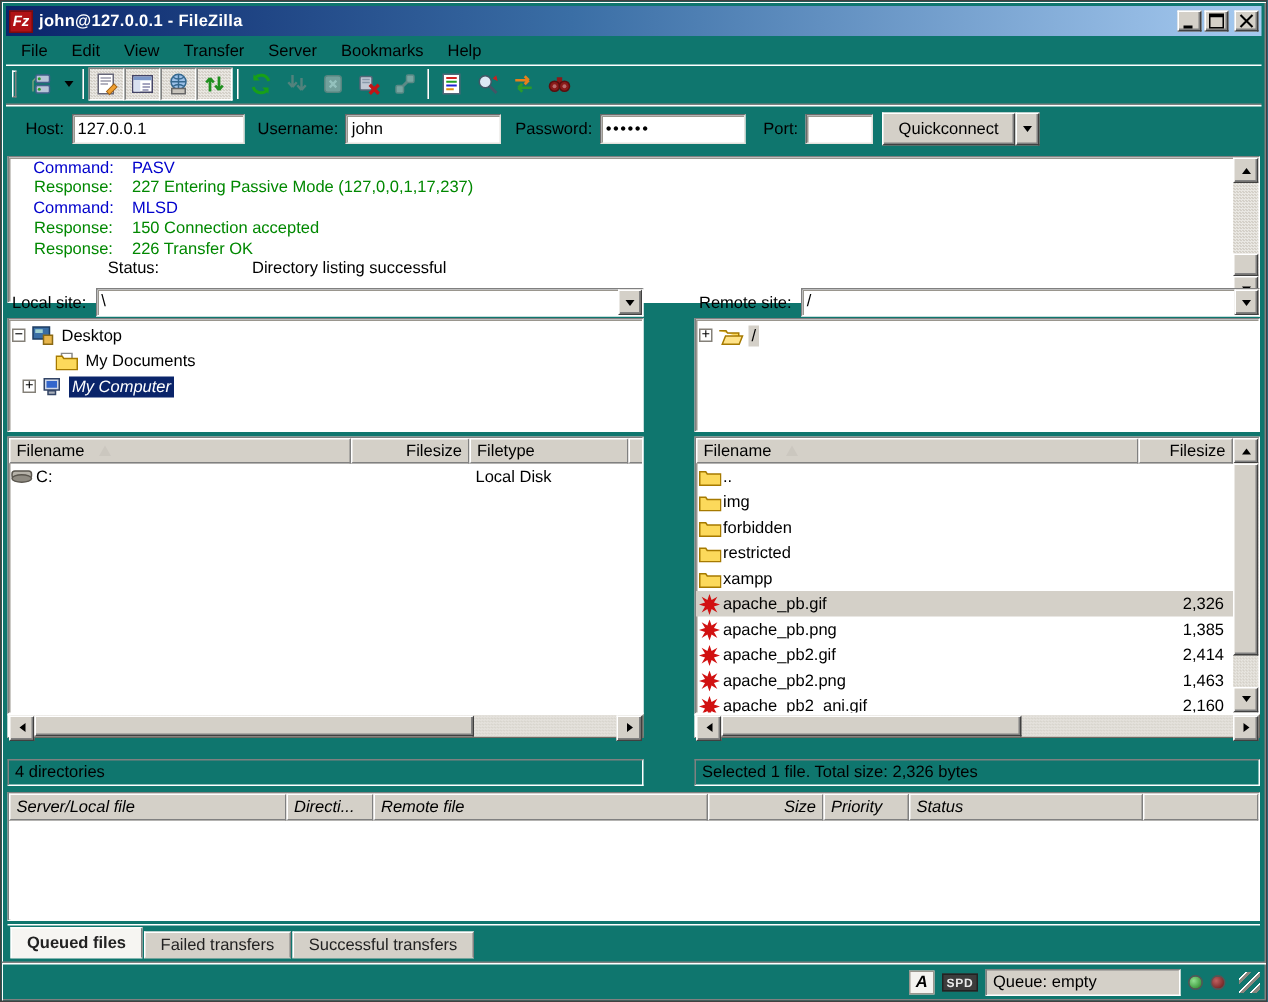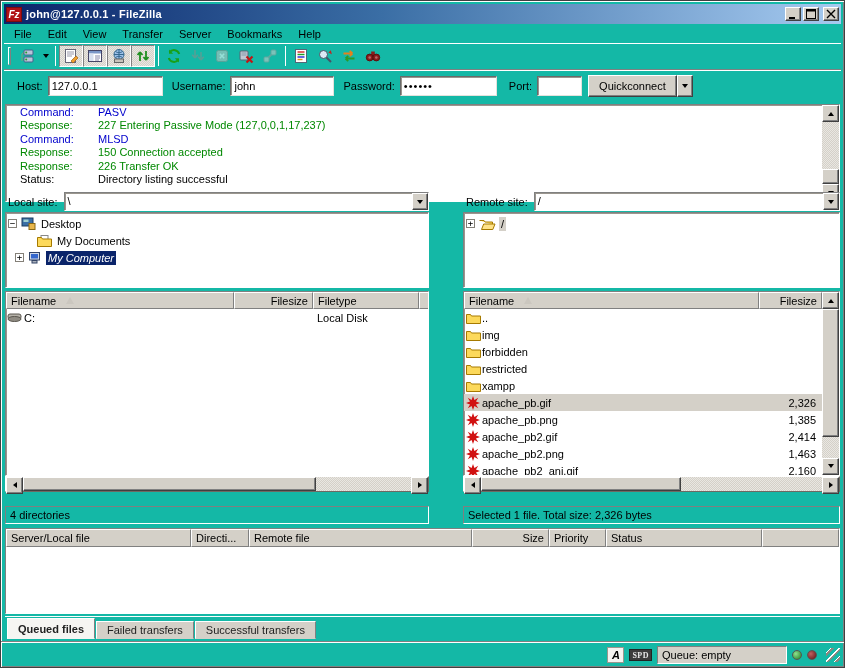--- a/index.html
+++ b/index.html
@@ -1,16 +1,16 @@
 <!DOCTYPE html>
 <html><head>
 <meta charset="utf-8">
 <style>
   html,body{margin:0;padding:0;background:#3a6ea5;}
-  .win{position:relative;width:845px;height:668px;background:#14b8a6;
+  .win{position:relative;width:845px;height:668px;background:#0f766e;
        font-family:"Liberation Sans",sans-serif;font-size:11px;color:#000;
        border:1px solid #404040;box-shadow:inset 1px 1px 0 #fff,inset -1px -1px 0 #808080;
        overflow:hidden;box-sizing:border-box;}
   .win *{box-sizing:border-box;}
 
   
   .out{border:1px solid;border-color:#fff #6e6a63 #6e6a63 #fff;background:#d4d0c8;}
   .dither{background-color:#e9e7e2;background-image:conic-gradient(#d4d0c8 25%,transparent 0 50%,#d4d0c8 0 75%,transparent 0);background-size:2px 2px;}
 
   
@@ -53,24 +53,24 @@
   .qc .gap{width:9px;}
   .btn{height:22px;background:#d4d0c8;border:1px solid;border-color:#fff #404040 #404040 #fff;
      box-shadow:inset -1px -1px 0 #808080;padding:0 10px;font-family:inherit;font-size:11px;}
   .drop{width:16px;height:22px;background:#d4d0c8;border:1px solid;border-color:#fff #404040 #404040 #fff;
      box-shadow:inset -1px -1px 0 #808080;display:flex;align-items:center;justify-content:center;padding:0;}
   .dn{width:0;height:0;border-left:3px solid transparent;border-right:3px solid transparent;border-top:4px solid #000;}
 
   
   .log{position:absolute;left:4px;top:103px;right:4px;height:98px;background:#fff;
      border:1px solid;border-color:#808080 #fff #fff #808080;box-shadow:inset 1px 1px 0 #9a968e;
-     padding:1px 20px 1px 14px;overflow:hidden;}
+     padding:1px 20px 1px 4px;overflow:hidden;text-align:center;}
   .logline{display:flex;height:13.4px;line-height:13px;white-space:nowrap;}
   .logline .pfx{width:78px;flex:none;}
-  .c-cmd{color:#0000cc;} .c-resp{color:#008800;} .c-status{color:#000;}
+  .c-cmd{color:#0000cc;} .c-resp{color:#008800;} .c-status{color:#000;margin-left:40px;}
 
   
   .vscroll{position:absolute;width:17px;}
   .hscroll{position:relative;height:17px;}
   .sbtn{position:absolute;width:17px;height:17px;background:#d4d0c8;border:1px solid;
      border-color:#fff #404040 #404040 #fff;box-shadow:inset -1px -1px 0 #808080;
      display:flex;align-items:center;justify-content:center;padding:0;}
   .thumb{position:absolute;background:#d4d0c8;border:1px solid;border-color:#fff #404040 #404040 #fff;
      box-shadow:inset -1px -1px 0 #808080;}
   .a-up{width:0;height:0;border-left:3px solid transparent;border-right:3px solid transparent;border-bottom:4px solid #000;}
@@ -122,38 +122,38 @@
   .fsize{flex:none;text-align:right;padding-right:6px;}
   .pane-status{margin-top:14px;height:18px;border:1px solid;border-color:#808080 #fff #fff #808080;
      padding:2px 4px;white-space:nowrap;overflow:hidden;}
 
   
   .rl-vscroll{top:0;bottom:0;right:0;}
 
   
   .queue{position:absolute;left:4px;top:527px;right:4px;height:86px;background:#fff;
      border:1px solid;border-color:#808080 #fff #fff #808080;box-shadow:inset 1px 1px 0 #9a968e;overflow:hidden;}
-  .queue .lheader{height:18px;}
+  .queue .lheader{height:18px;font-style:italic;}
 
   
   .tabstrip{position:absolute;left:4px;top:615px;right:4px;height:23px;border-top:1px solid #fff;}
   .tabs{display:flex;align-items:flex-end;height:22px;padding-left:2px;}
   .tab{background:#d4d0c8;border:1px solid;border-color:#fff #808080 transparent #fff;
      padding:2px 10px 3px 10px;height:18px;margin-right:1px;color:#222;}
   .tab.active{background:#f6f5f2;font-weight:bold;height:21px;padding-top:4px;
      border-color:#fff #808080 transparent #fff;position:relative;z-index:2;}
 
   
   .statusbar{position:absolute;left:0;right:0;bottom:0;height:26px;border-top:1px solid #808080;
      box-shadow:inset 0 1px 0 #fff;display:flex;align-items:center;justify-content:flex-end;
      padding:0 4px;gap:5px;}
   .typebadge{width:17px;height:16px;background:#f4f3f0;border:1px solid #9a968e;
      display:flex;align-items:center;justify-content:center;font-weight:bold;font-size:11px;font-style:italic;}
   .speedbadge{height:12px;background:#3c3c3c;color:#e8e8e8;font-size:8px;font-weight:bold;
-     padding:1px 2px;border:1px solid #222;line-height:9px;letter-spacing:.5px;font-family:Liberation Serif, serif;}
+     padding:1px 2px;border:1px solid #222;line-height:9px;letter-spacing:.5px;}
   .queuebox{width:130px;height:18px;border:1px solid;border-color:#808080 #fff #fff #808080;
      padding:2px 4px;background:#d4d0c8;white-space:nowrap;}
   .led{width:10px;height:10px;border-radius:50%;border:1px solid #555;}
   .led.green{background:radial-gradient(circle at 35% 35%,#8fe08f,#1f7e1f);}
   .led.red{background:radial-gradient(circle at 35% 35%,#c06060,#5e1414);}
   .grip{width:14px;height:14px;margin-left:4px;
      background:repeating-linear-gradient(135deg,transparent 0 3px,#fff 3px 4px,#8a867e 4px 6px);}
 </style>
 </head>
 <body>

